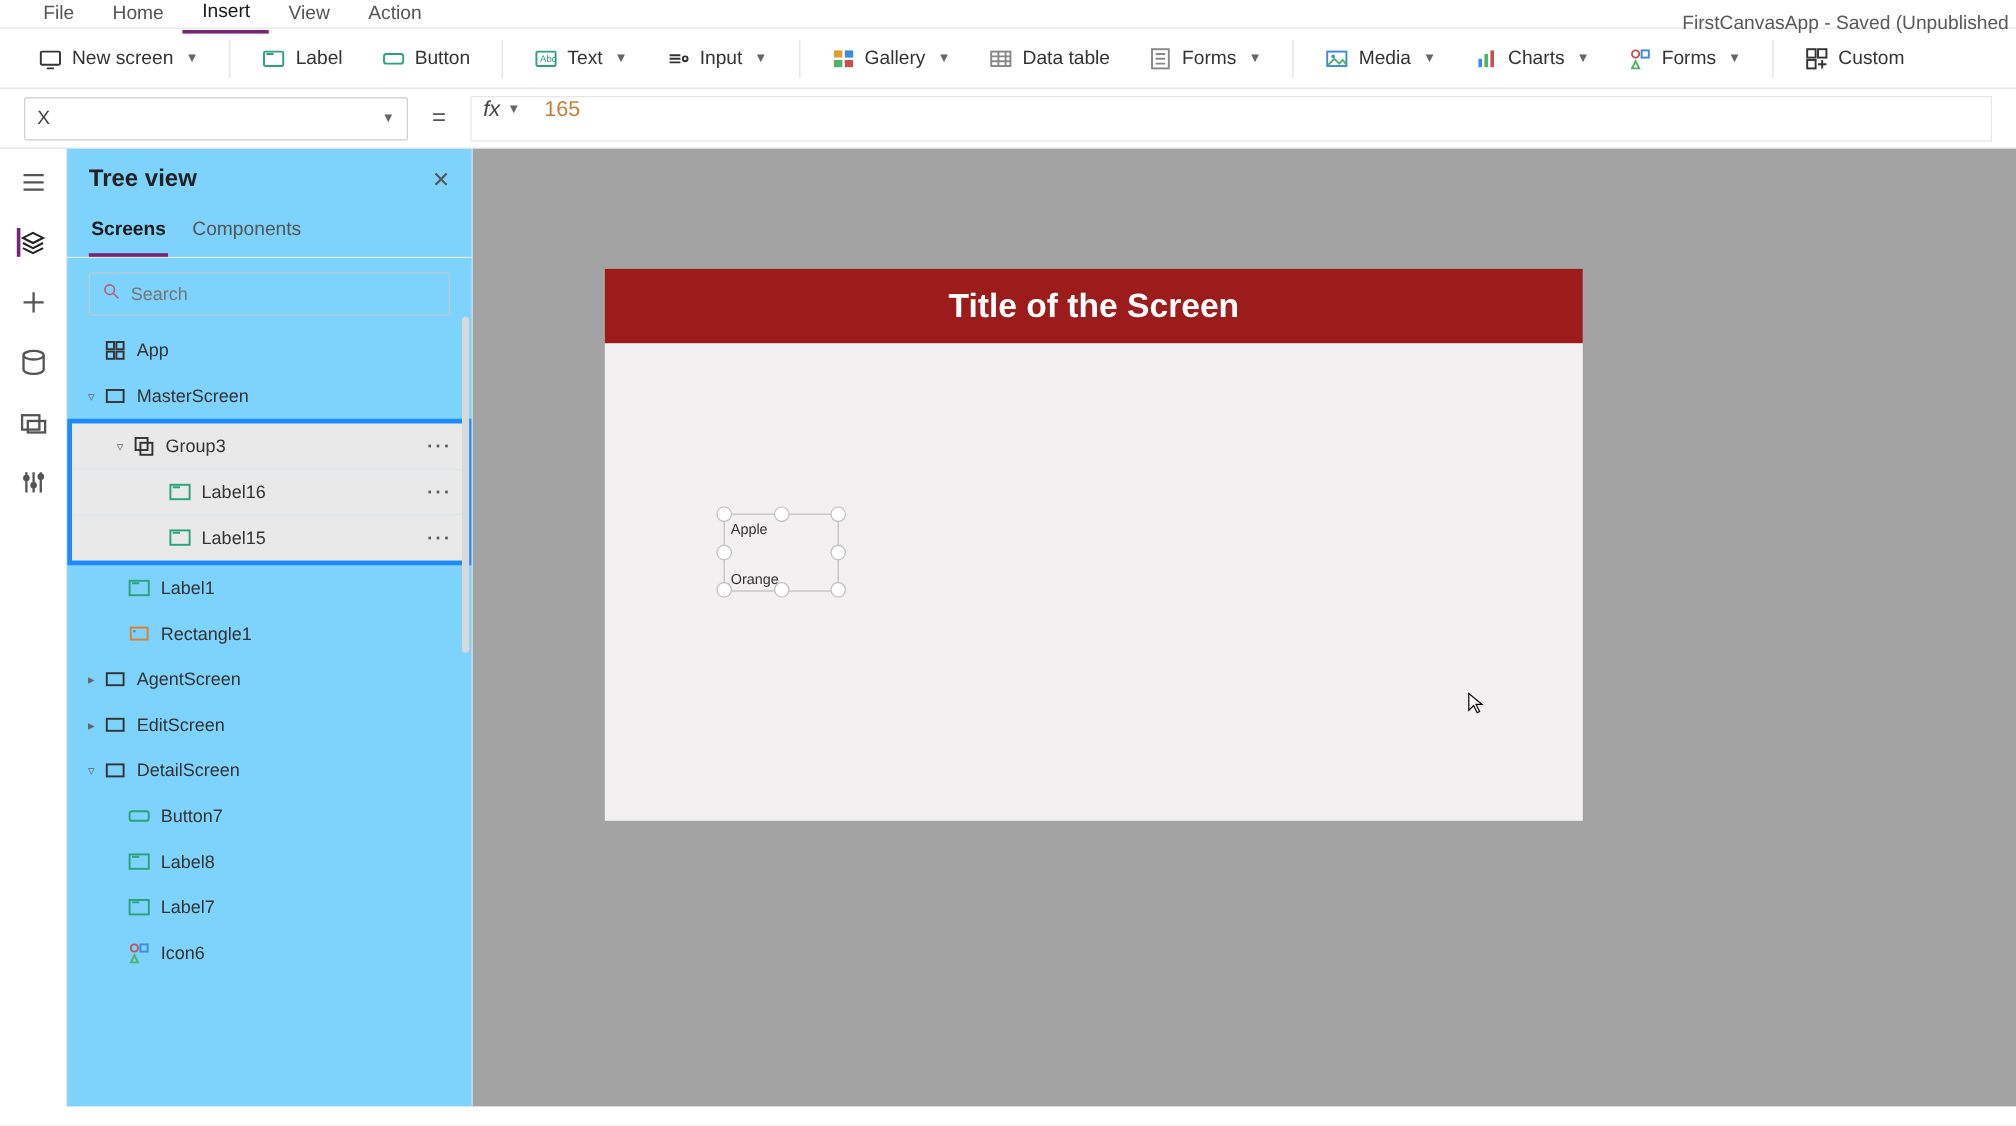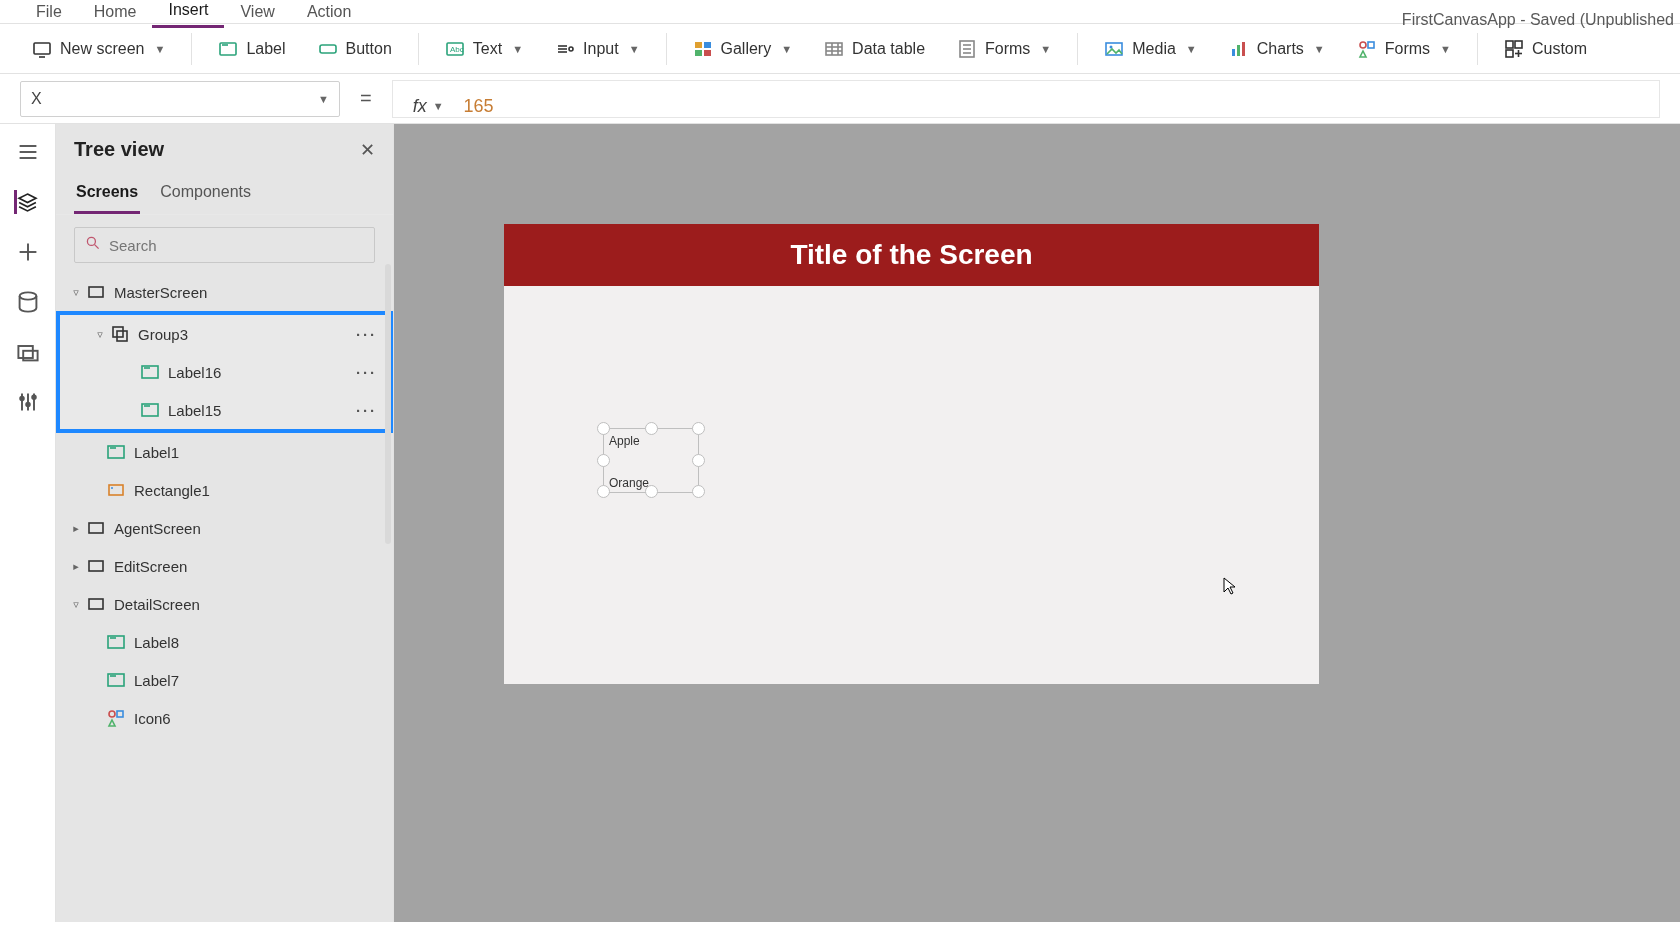--- a/index.html
+++ b/index.html
@@ -17,32 +17,32 @@
   .rib-btn .ico { width: 20px; height: 20px; display: inline-flex; align-items: center; justify-content: center; }
   .rib-sep { width: 1px; height: 32px; background: #e2e2e2; margin: 0 6px; }
   .chev { font-size: 11px; color: #666; margin-left: 2px; }
 
   
   .formulabar { height: 50px; display: flex; align-items: center; padding: 0 20px; gap: 14px; border-bottom: 1px solid #e2e2e2; }
   .prop-select { width: 320px; height: 36px; border: 1px solid #d0d0d0; border-radius: 2px; display: flex; align-items: center; justify-content: space-between; padding: 0 10px; font-size: 16px; color: #444; background: #fff; }
   .eq { font-size: 20px; color: #555; padding: 0 6px; }
   .fx { font-family: "Segoe UI", serif; font-style: italic; font-size: 18px; color: #444; display: flex; align-items: center; gap: 4px; }
   .formula-val { font-size: 18px; color: #c77d34; font-weight: 500; padding-left: 20px; flex: 1; }
-  .fx-box { display:flex; align-items:flex-end; border:1px solid #e6e6e6; flex:1; height:38px; padding:0 20px;}
+  .fx-box { display:flex; align-items:flex-start; border:1px solid #e6e6e6; flex:1; height:38px; padding:0 10px;}
 
   
   .main { display: flex; height: calc(100% - 140px); }
 
   
   .rail { width: 56px; border-right: 1px solid #e2e2e2; display: flex; flex-direction: column; align-items: center; padding-top: 16px; gap: 26px; }
   .rail .r-btn { width: 24px; height: 24px; display: flex; align-items: center; justify-content: center; color: #555; cursor: pointer; }
   .rail .r-btn.active { border-left: 3px solid #742774; margin-left: -3px; padding-left: 0; color: #222; }
 
   
-  .treepanel { width: 338px; border-right: 1px solid #e2e2e2; display: flex; flex-direction: column; background: #e5e5e5; position:relative;}
+  .treepanel { width: 338px; border-right: 1px solid #e2e2e2; display: flex; flex-direction: column; background: #7dd3fc; position:relative;}
   .treepanel::after{content:"";position:absolute;top:140px;right:2px;width:6px;height:280px;background:#d9d9d9;border-radius:3px;}
   .tp-head { display: flex; align-items: center; justify-content: space-between; padding: 14px 18px 8px; }
   .tp-head h2 { font-size: 20px; font-weight: 600; color: #222; }
   .tp-head .close { font-size: 18px; color: #555; cursor: pointer; }
   .tp-tabs { display: flex; gap: 18px; padding: 8px 18px 0; border-bottom: 1px solid #e8e8e8; }
   .tp-tab { padding: 6px 2px 10px; font-size: 16px; color: #555; cursor: pointer; }
   .tp-tab.active { font-weight: 700; color: #1a1a1a; border-bottom: 3px solid #742774; }
   .search { margin: 12px 18px 10px; height: 36px; border: 1px solid #c8c8c8; border-radius: 2px; display: flex; align-items: center; padding: 0 10px; gap: 8px; color: #8a8a8a; }
   .search input { border: none; outline: none; font-size: 15px; flex: 1; color: #333; background:transparent;}
   .tree { flex: 1; overflow: hidden; padding-bottom: 10px; }
@@ -294,20 +294,32 @@
     </div>
     <div class="search">
       <span style="color:#c0566e;"><svg width="16" height="16" viewBox="0 0 20 20">
             <circle cx="8" cy="8" r="5"></circle>
             <line x1="12" y1="12" x2="17" y2="17"></line>
           </svg></span>
       <input placeholder="Search" style="">
     </div>
     <div class="tree">
 
+      <div class="node ind0">
+        <span class="exp"></span>
+        <span class="ic">
+            <svg viewBox="0 0 20 20">
+              <rect x="3" y="3" width="6" height="6"></rect>
+              <rect x="11" y="3" width="6" height="6"></rect>
+              <rect x="3" y="11" width="6" height="6"></rect>
+              <rect x="11" y="11" width="6" height="6"></rect>
+            </svg>
+          </span>
+        <span>App</span>
+      </div>
 
       <div class="node ind1">
         <span class="exp">▿</span>
         <span class="ic">
             <svg viewBox="0 0 20 20">
               <rect x="3" y="5" width="14" height="10"></rect>
             </svg>
           </span>
         <span>MasterScreen</span>
       </div>
@@ -391,20 +403,28 @@
       <div class="node ind1">
         <span class="exp">▿</span>
         <span class="ic">
             <svg viewBox="0 0 20 20">
               <rect x="3" y="5" width="14" height="10"></rect>
             </svg>
           </span>
         <span>DetailScreen</span>
       </div>
 
+      <div class="node ind2" style="padding-left:50px">
+        <span class="ic">
+            <svg viewBox="0 0 20 20">
+              <rect x="2" y="6" width="16" height="8" rx="2" stroke="#2aa37a"></rect>
+            </svg>
+          </span>
+        <span>Button7</span>
+      </div>
 
       <div class="node ind2" style="padding-left:50px">
         <span class="ic">
             <svg viewBox="0 0 20 20">
               <rect x="2" y="4" width="16" height="12" stroke="#2aa37a"></rect>
               <path d="M4 6 L10 6" stroke="#2aa37a"></path>
             </svg>
           </span>
         <span>Label8</span>
       </div>

